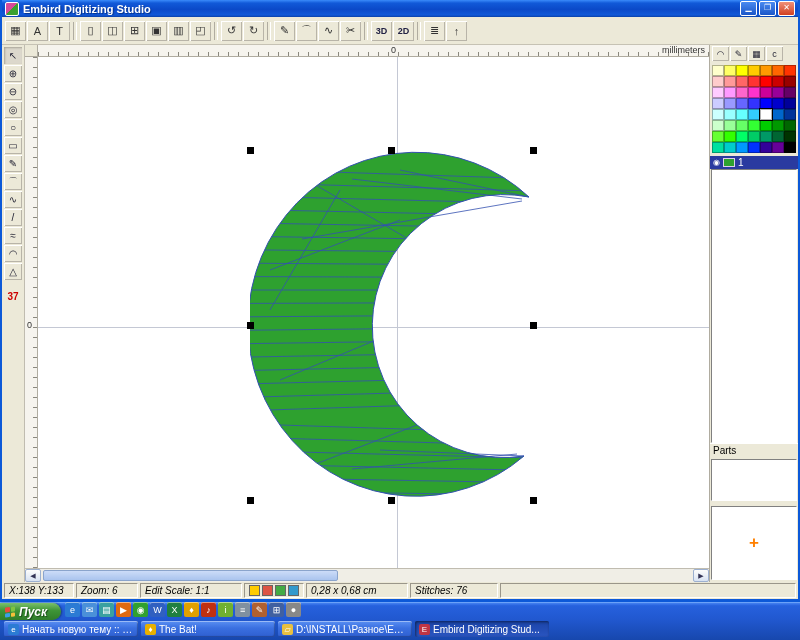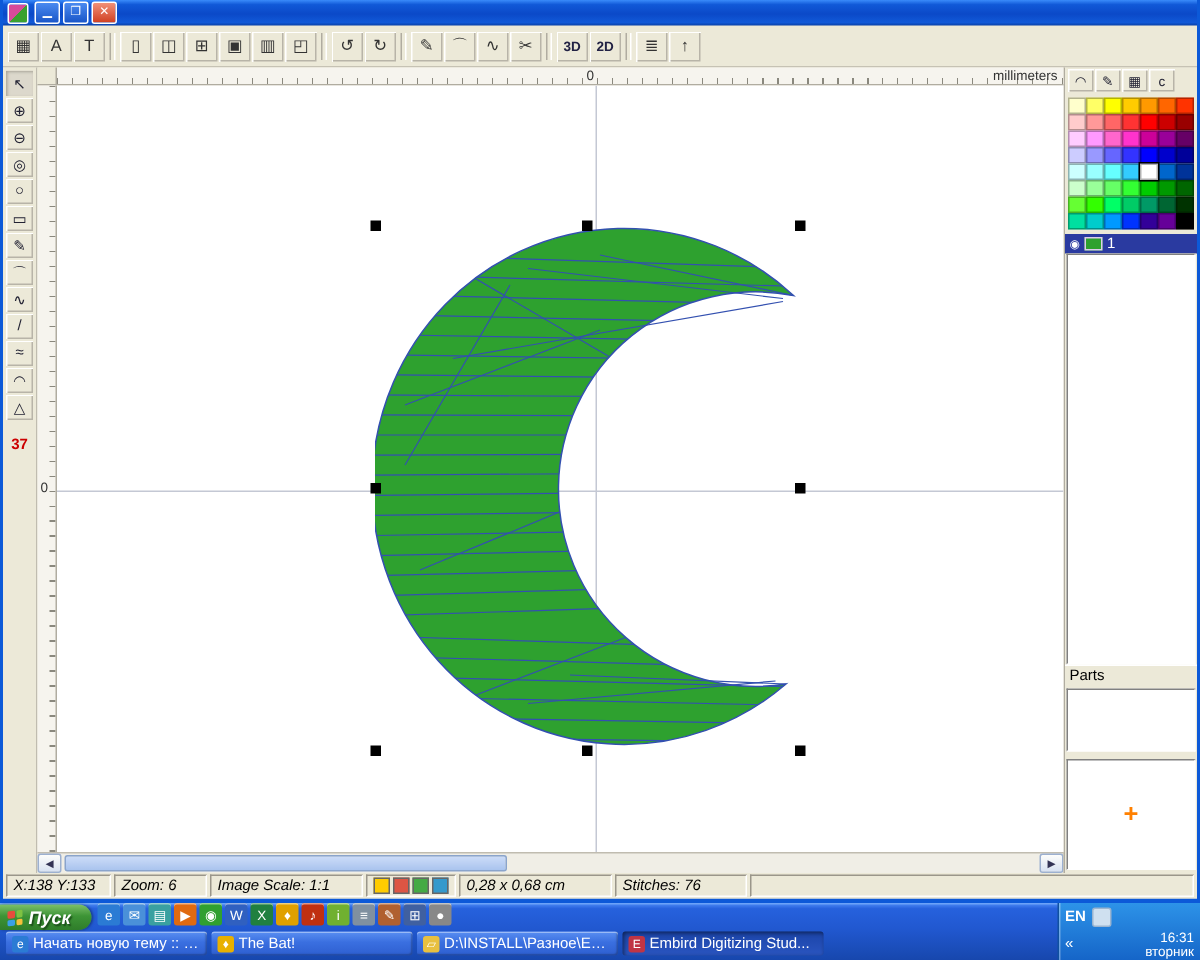--- a/index.html
+++ b/index.html
@@ -127,20 +127,21 @@
 </style>
 </head>
 <body>
 
 <div class="root">
 
   <div class="app">
 
     <div class="titlebar">
       <div class="app-icon"></div>
+      <div class="title-text">Embird Digitizing Studio</div>
       <div class="win-btns">
         <div class="win-btn">▁</div>
         <div class="win-btn">❐</div>
         <div class="win-btn close">✕</div>
       </div>
     </div>
 
 
     <div class="toolbar">
         <div class="tb-btn">▦</div>
@@ -349,21 +350,21 @@
         <div class="rp-splitter"></div>
         <div class="hoop-box">
           <span class="hoop-cross">+</span>
         </div>
       </div>
     </div>
 
     <div class="statusbar">
       <div class="sb-cell" style="min-width:60px">X:138 Y:133</div>
       <div class="sb-cell" style="min-width:52px">Zoom: 6</div>
-      <div class="sb-cell" style="min-width:92px">Image Scale: 1:1</div>
+      <div class="sb-cell" style="min-width:92px">Edit Scale: 1:1</div>
       <div class="sb-cell sb-icons">
           <div class="sb-ind" style="background: rgb(255, 204, 0);"></div>
           <div class="sb-ind" style="background: rgb(221, 85, 68);"></div>
           <div class="sb-ind" style="background: rgb(68, 170, 68);"></div>
           <div class="sb-ind" style="background: rgb(51, 153, 204);"></div>
         </div>
       <div class="sb-cell" style="min-width:92px">0,28 x 0,68 cm</div>
       <div class="sb-cell" style="min-width:78px">Stitches: 76</div>
       <div class="sb-fill"></div>
     </div>
@@ -410,28 +411,15 @@
           <div class="task-btn">
             <div class="ticon" style="background: rgb(232, 192, 64);">▱</div>
             <div class="tlabel">D:\INSTALL\Разное\Embird</div>
           </div>
           <div class="task-btn active">
             <div class="ticon" style="background: rgb(192, 53, 69);">E</div>
             <div class="tlabel">Embird Digitizing Stud...</div>
           </div>
         </div>
     </div>
-    <div class="tray">
-      <div class="tray-row1">
-        <span class="tray-lang">EN</span>
-        <span class="tray-ico"></span>
-      </div>
-      <div class="tray-row2">
-        <span class="tray-chev">«</span>
-        <div class="tray-clock">
-          <div>16:31</div>
-          <div>вторник</div>
-        </div>
-      </div>
-    </div>
   </div>
 
 </div>
 
 </body></html>

